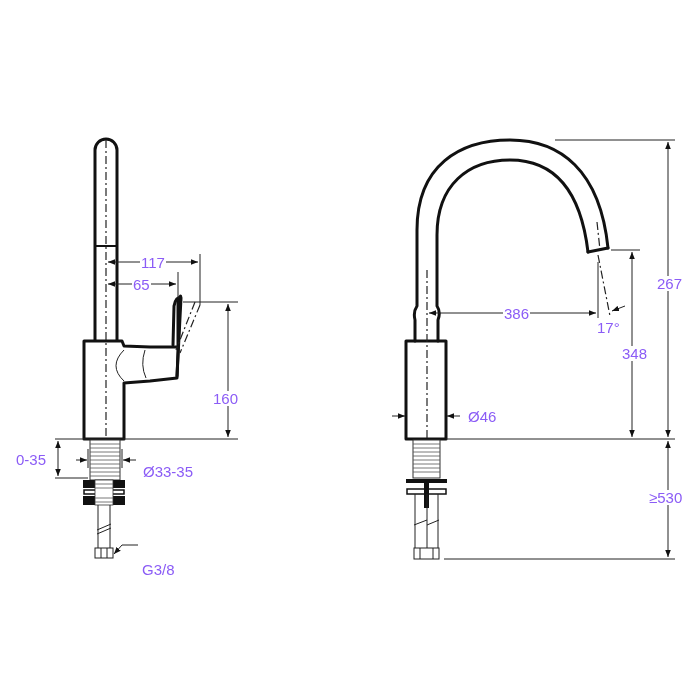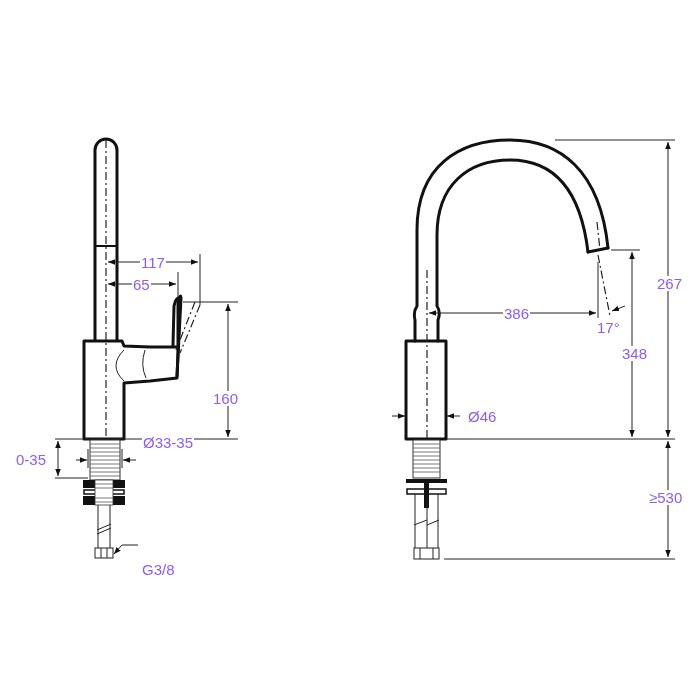--- a/index.html
+++ b/index.html
@@ -147,21 +147,21 @@
       <rect x="414" y="548" width="25" height="11" fill="#fff" stroke="#222" stroke-width="1"></rect>
       <line x1="420" y1="548" x2="420" y2="559" class="thin"></line>
       <line x1="433" y1="548" x2="433" y2="559" class="thin"></line>
     </g>
   </svg>
 
   <span class="lbl" style="left:140px;top:255px;">117</span>
   <span class="lbl" style="left:132px;top:277px;">65</span>
   <span class="lbl" style="left:212px;top:360px;margin-top:31px;">160</span>
   <span class="lbl" style="left:15px;top:452px;">0-35</span>
-  <span class="lbl" style="left:142px;top:435px;">Ø33-35</span>
+  <span class="lbl" style="left:142px;top:464px;">Ø33-35</span>
   <span class="lbl" style="left:141px;top:538px;margin-top:24px;">G3/8</span>
 
   <span class="lbl" style="left:683px;top:276px;transform:translateX(-100%);">267</span>
   <span class="lbl" style="left:503px;top:306px;">386</span>
   <span class="lbl" style="left:596px;top:320px;">17°</span>
   <span class="lbl" style="left:621px;top:346px;">348</span>
   <span class="lbl" style="left:467px;top:409px;">Ø46</span>
   <span class="lbl" style="left:648px;top:490px;">≥530</span>
 </div>
 

